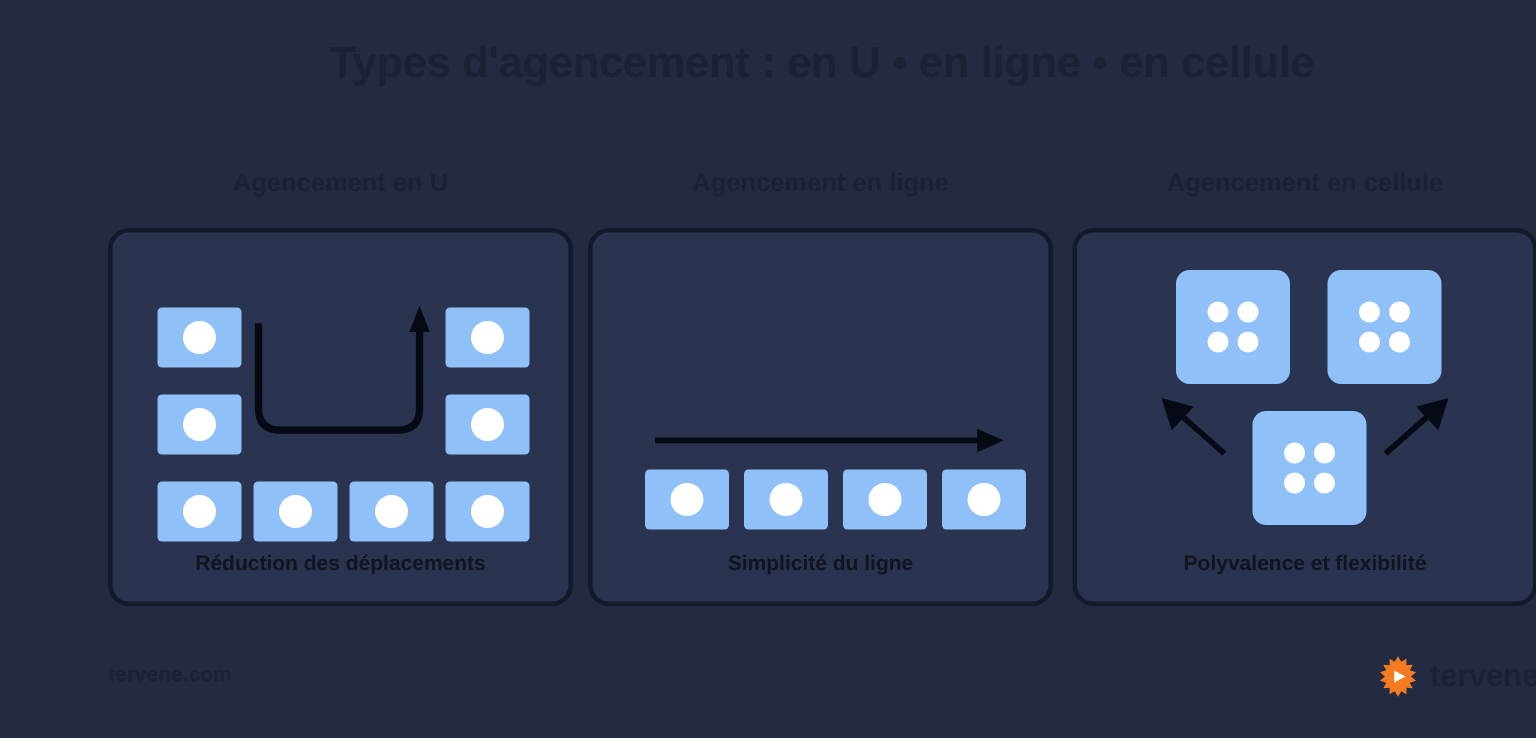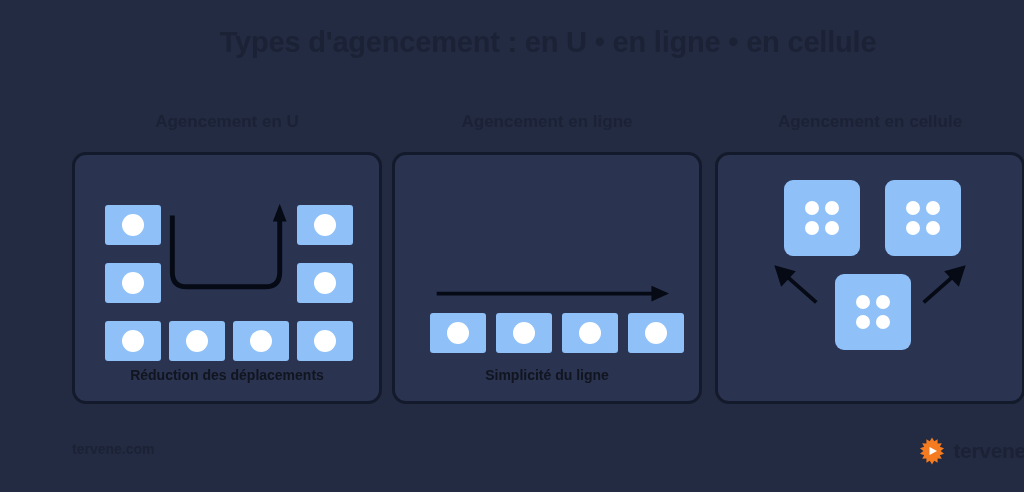--- a/index.html
+++ b/index.html
@@ -258,20 +258,21 @@
       </div>
     </div>
 
     <svg class="arrow-svg" viewBox="0 0 310 252">
       <line x1="100" y1="151" x2="66" y2="121" stroke="#050a14" stroke-width="4"></line>
       <path d="M 57 113 L 79 119 L 64 135 Z" fill="#050a14"></path>
       <line x1="210" y1="151" x2="244" y2="121" stroke="#050a14" stroke-width="4"></line>
       <path d="M 253 113 L 246 135 L 231 119 Z" fill="#050a14"></path>
     </svg>
 
+    <div class="panel-caption">Polyvalence et flexibilité</div>
   </div>
 
   <div class="footer-url">tervene.com</div>
 
   <div class="logo">
     <div class="logo-mark">
       <svg viewBox="0 0 100 100" width="28" height="28">
         <path fill="#f47b20" d="M50 2 L58 15 L70 8 L70 23 L85 22 L78 35 L93 40 L81 50
                                  L93 60 L78 65 L85 78 L70 77 L70 92 L58 85 L50 98
                                  L42 85 L30 92 L30 77 L15 78 L22 65 L7 60 L19 50

